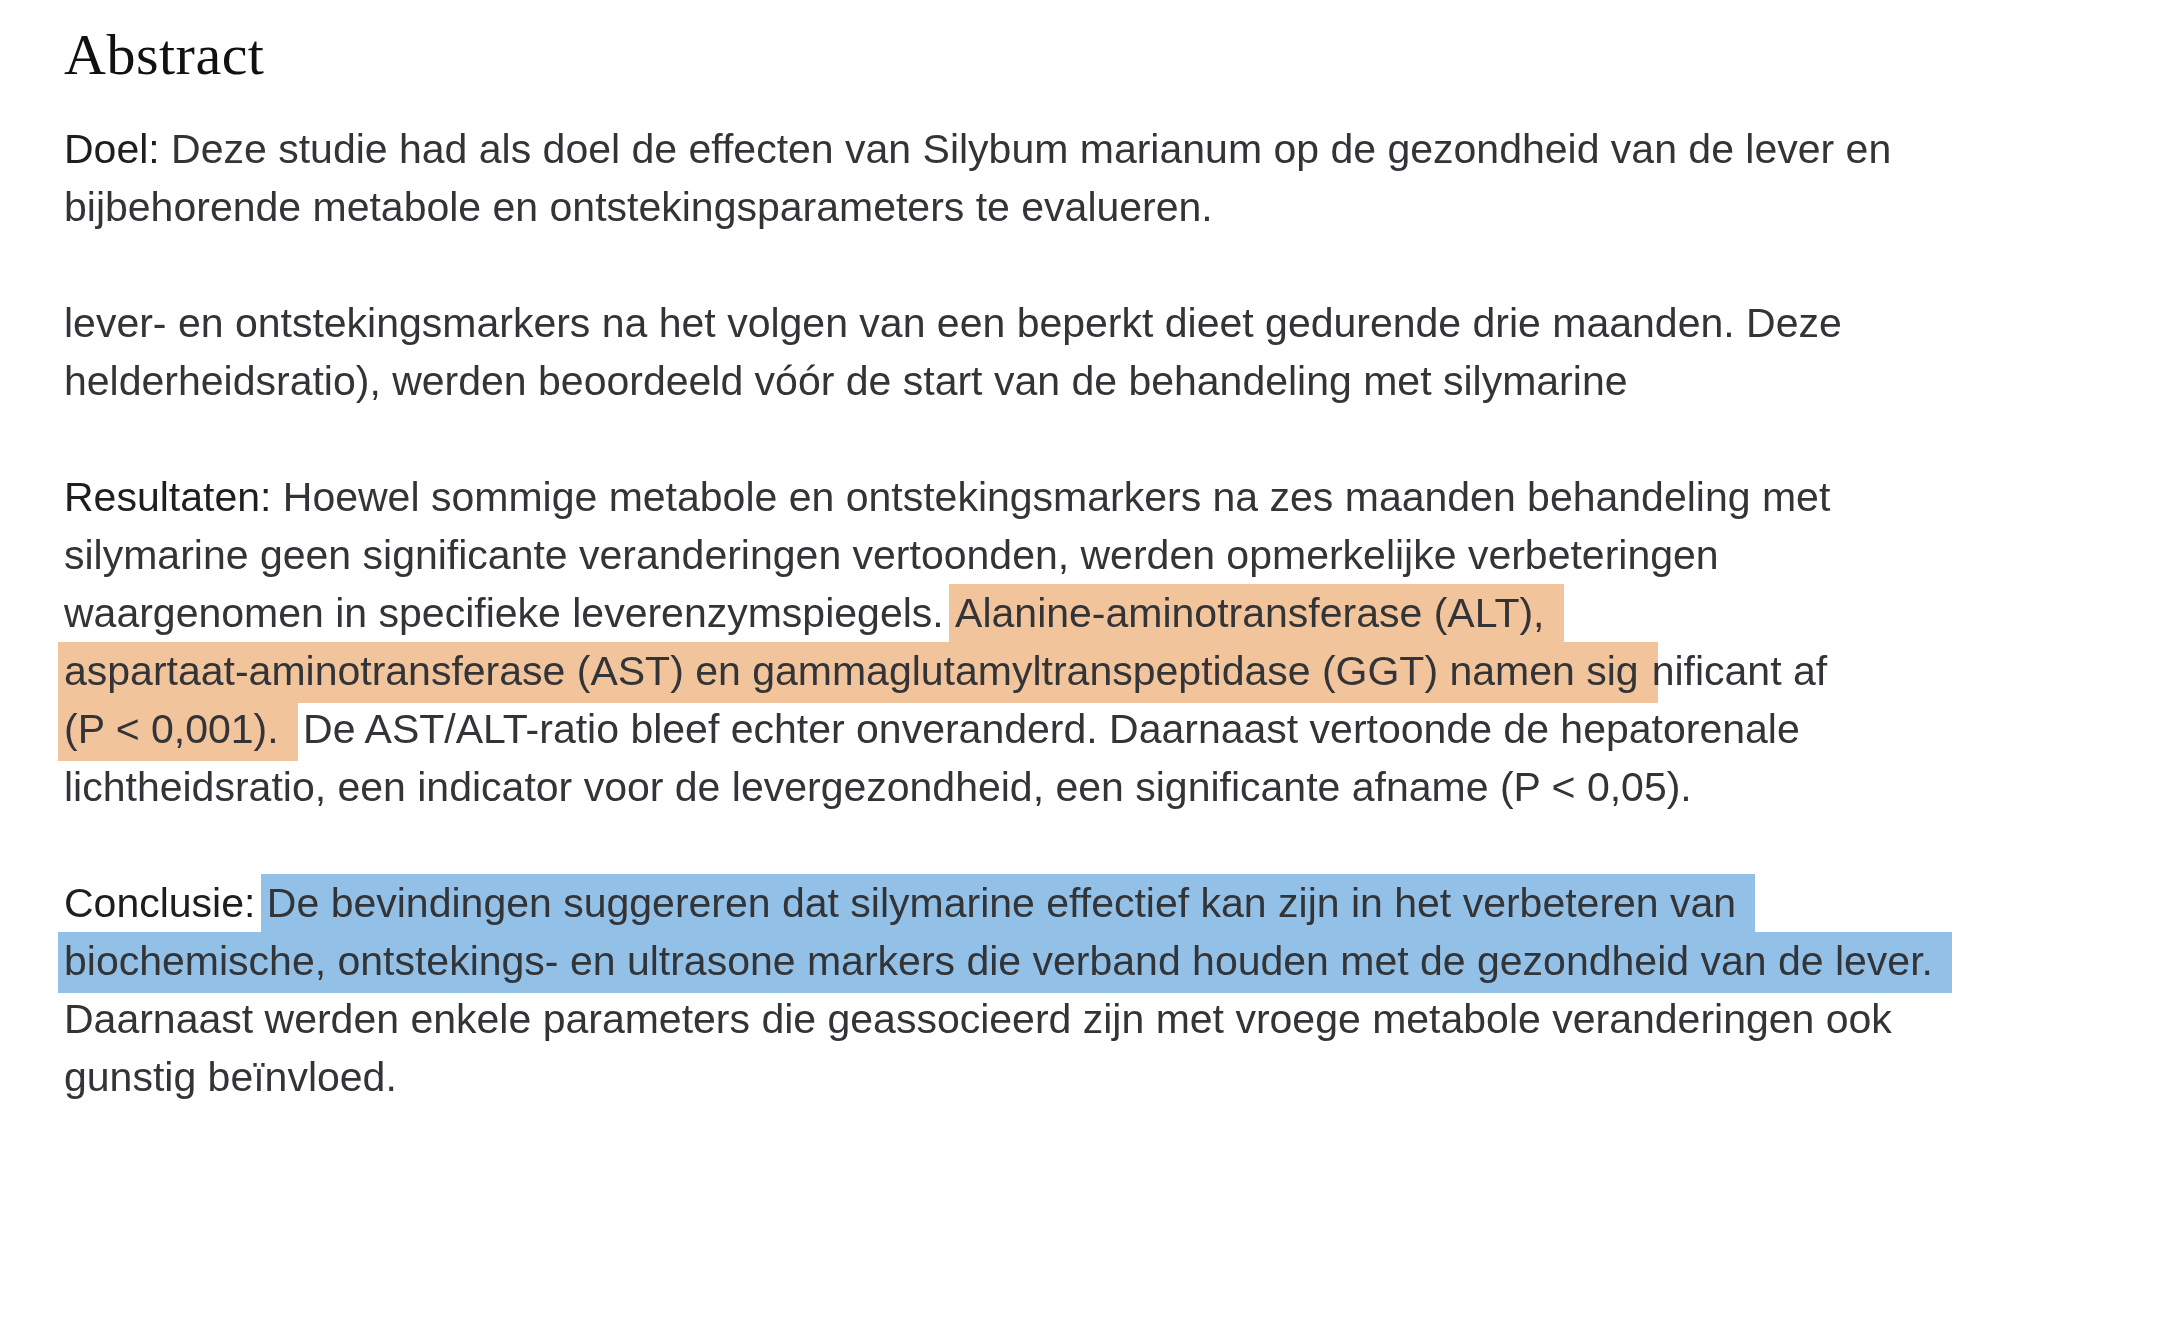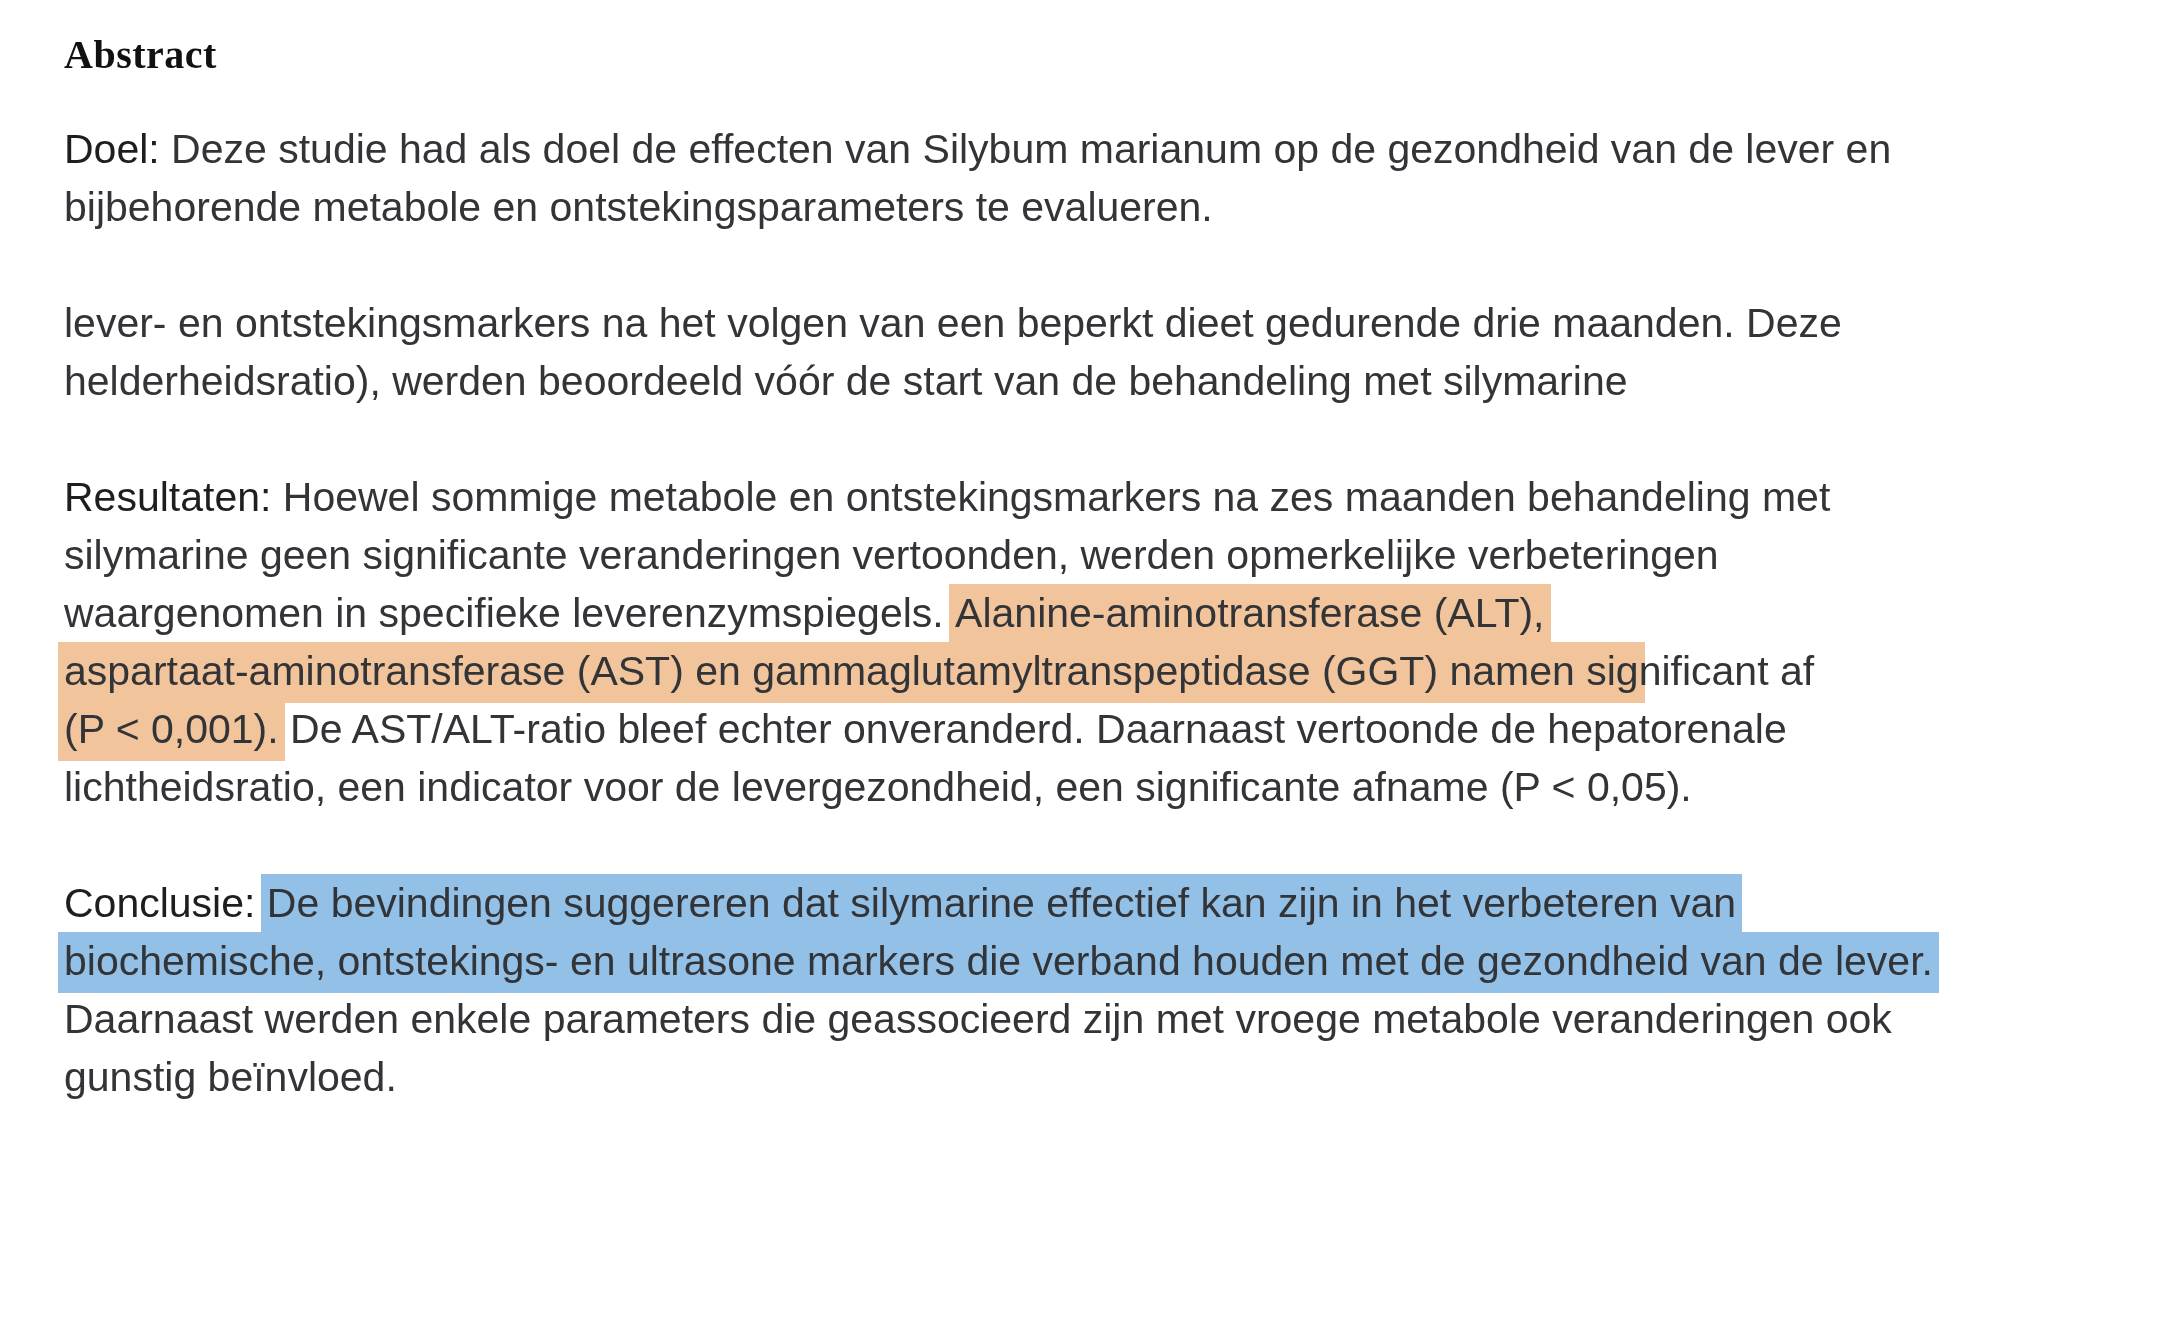--- a/index.html
+++ b/index.html
@@ -17,22 +17,22 @@
   body {
     width: 2160px;
     height: 1342px;
     overflow: hidden;
   }
   .page {
     padding: 24px 64px 0 64px;
   }
   .title {
     font-family: "Liberation Serif", "DejaVu Serif", serif;
-    font-weight: 700;
-    font-size: 40px;
+    font-weight: 400;
+    font-size: 58px;
     line-height: 62px;
     color: var(--heading-color);
     margin: 0 0 34px 0;
     letter-spacing: 0.5px;
   }
   .abstract-body {
     font-family: "Liberation Sans", "DejaVu Sans", sans-serif;
     font-size: 41px;
     color: var(--text-color);
   }
@@ -43,21 +43,21 @@
   .line {
     line-height: 58px;
     white-space: pre;
   }
   .seg { }
   .b {
     font-weight: 400;
     color: #1d1e20;
   }
   .hl {
-    padding: 6px 6px 9px 6px;
+    padding: 6px 19px 9px 6px;
     margin: 0 -6px;
   }
   .hl-orange { background-color: var(--hl-orange); }
   .hl-blue   { background-color: var(--hl-blue); }
 </style>
 </head>
 <body style="background-color: rgb(255, 255, 255);">
 
 <div class="page">
   <h1 class="title">Abstract</h1>

